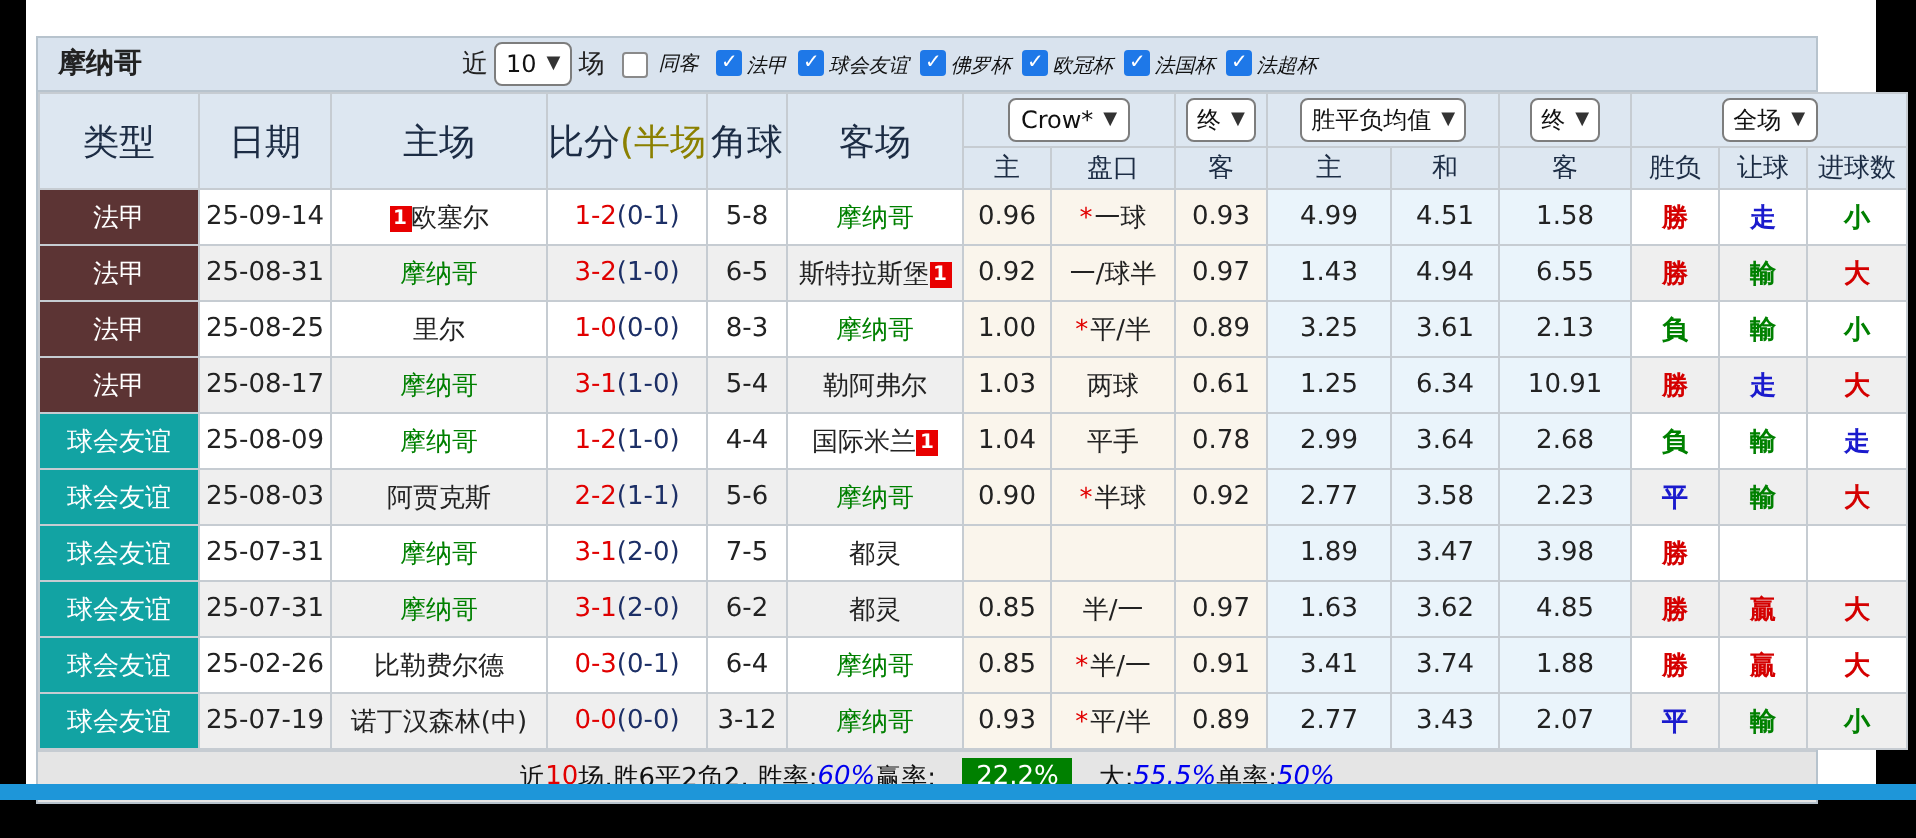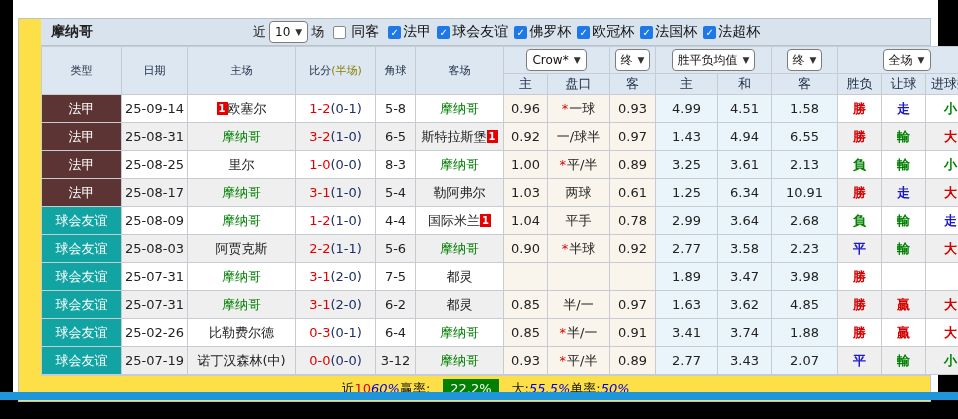--- a/index.html
+++ b/index.html
@@ -2,44 +2,44 @@
 <html><head>
 <meta charset="utf-8">
 <style>
   html,body{margin:0;padding:0;}
   body{
     width:958px;height:419px;background:#000;position:relative;overflow:hidden;
     font-family:"DejaVu Sans","Liberation Sans",sans-serif;
   }
   .page{position:absolute;left:13px;top:0;width:925px;height:400px;background:#fff;}
   .bluebar{position:absolute;left:0;right:0;top:392px;height:8px;background:#1e96d9;}
-  .widget{position:absolute;left:5px;top:18px;width:889px;border:1px solid #b7c3cd;background:#fde047;padding-left:22px;}
+  .widget{position:absolute;left:5px;top:18px;width:889px;border:1px solid #b7c3cd;background:#e5e5e5;}
 
   
   .titlebar{height:27px;background:#d9e3ee;border-bottom:1px solid #b7c3cd;
     display:flex;align-items:center;padding:0 10px;box-sizing:border-box;font-size:13px;color:#222;}
   .title{font-weight:bold;font-size:14px;}
   .filters{margin-left:160px;display:flex;align-items:center;gap:3px;white-space:nowrap;}
   .sel{display:inline-flex;align-items:center;background:#fff;border:1px solid #7d7d7d;
     border-radius:4px;height:20px;padding:0 5px;font-size:12px;color:#111;cursor:default;}
   .sel .arr{margin-left:5px;font-size:9px;color:#333;}
   .cb{display:inline-block;width:13px;height:13px;box-sizing:border-box;border-radius:2px;
     vertical-align:middle;margin:0 2px 0 6px;}
   .cb.on{background:#1e78e8;color:#fff;font-size:10px;line-height:13px;text-align:center;font-weight:bold;}
   .cb.off{background:#fff;border:1px solid #8a8a8a;}
-  .cblabel{font-size:14px;color:#111;}
+  .cblabel{font-size:10px;color:#111;font-style:italic;}
 
   
   table{width:100%;border-collapse:collapse;table-layout:fixed;}
   th,td{border:1px solid #c6ccd2;text-align:center;font-size:13px;color:#222;
     overflow:hidden;white-space:nowrap;padding:0;}
   thead th{background:#dde7f1;font-weight:normal;color:#1c2c44;}
   tr.selrow th{height:26px;}
   tr.subrow th{height:20px;}
-  th.lefthead{font-size:11px;color:#1c2c44;margin-top:28px;}
+  th.lefthead{font-size:18px;color:#1c2c44;margin-top:28px;}
   th.scorehead .hf{color:#8b8000;}
   tbody td{height:27px;background:#fff;}
   tr.alt td{background:#efefef;}
   td.ahcol{background:#faf5ec !important;}
   td.avgcol{background:#eaf4fb !important;}
   td.typecell{color:#fff;font-size:13px;}
   td.ligue1{background:#5c3434 !important;}
   td.friendly{background:#12a3a3 !important;}
   .mon{color:#008000;}
   .sc{color:#e10000;}
@@ -318,20 +318,21 @@
             <td class="c-blue">平</td>
             <td class="c-green">輸</td>
             <td class="c-green">小</td>
           </tr>
         </tbody>
     </table>
 
     <div class="tfoot" id="footer-line">
         <span>近</span>
         <span class="seg-red">10</span>
+        <span>场,胜6平2负2, 胜率:</span>
         <span class="seg-blue">60%</span>
         <span> 赢率:</span>
         <span class="seg-greenbox">22.2%</span>
         <span> 大:</span>
         <span class="seg-blue">55.5%</span>
         <span> 单率:</span>
         <span class="seg-blue">50%</span>
       </div>
   </div>
 </div>

